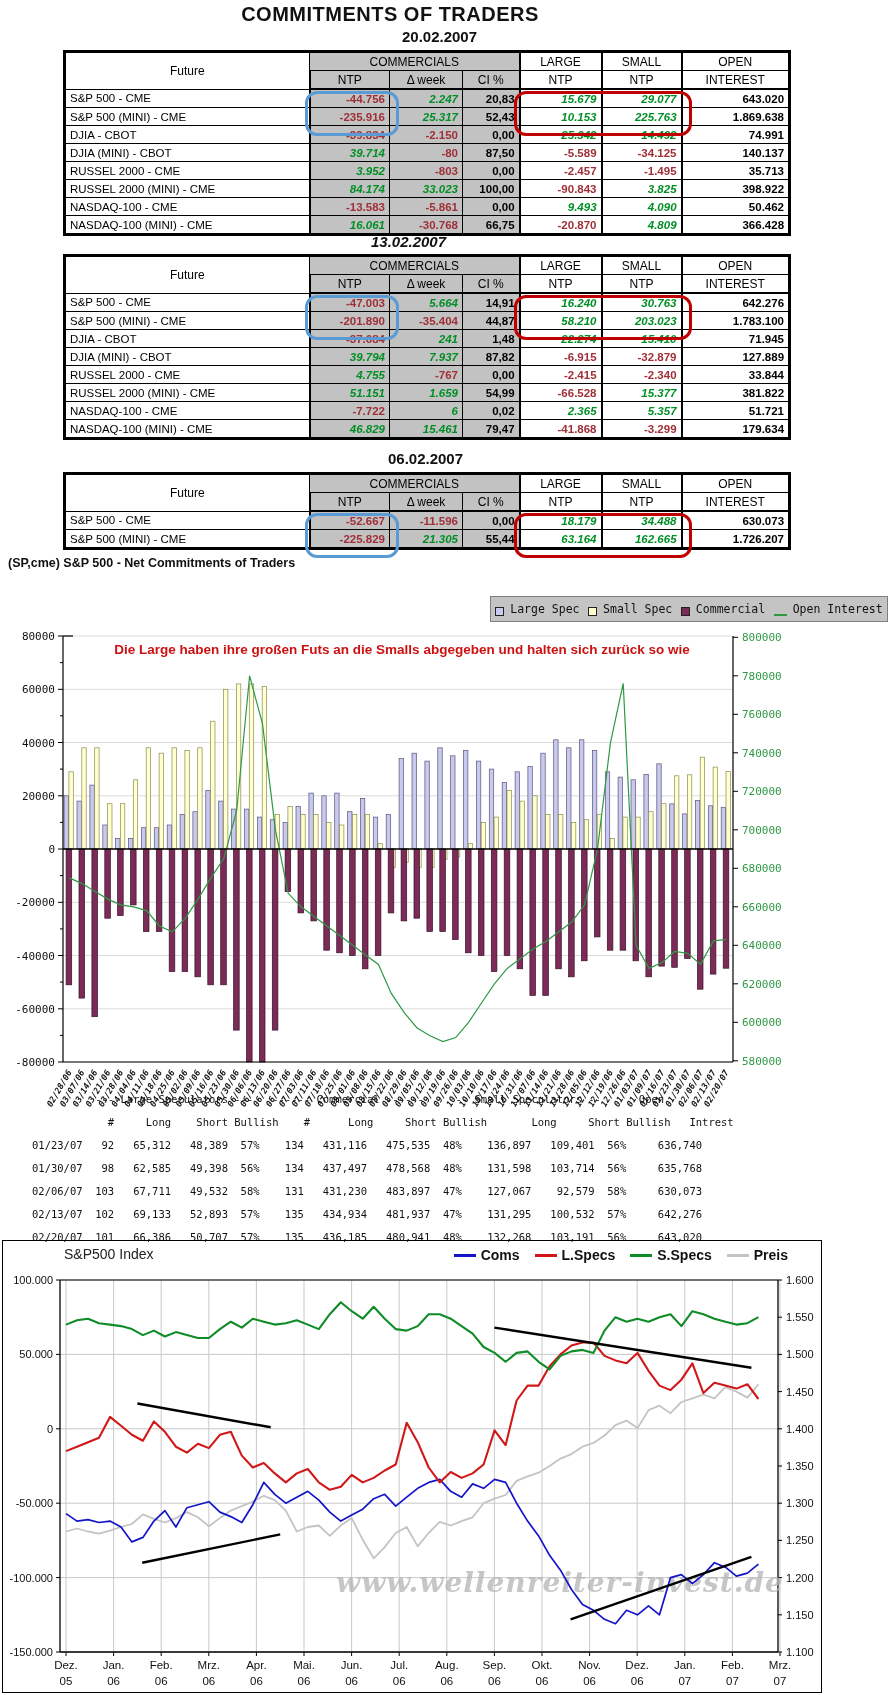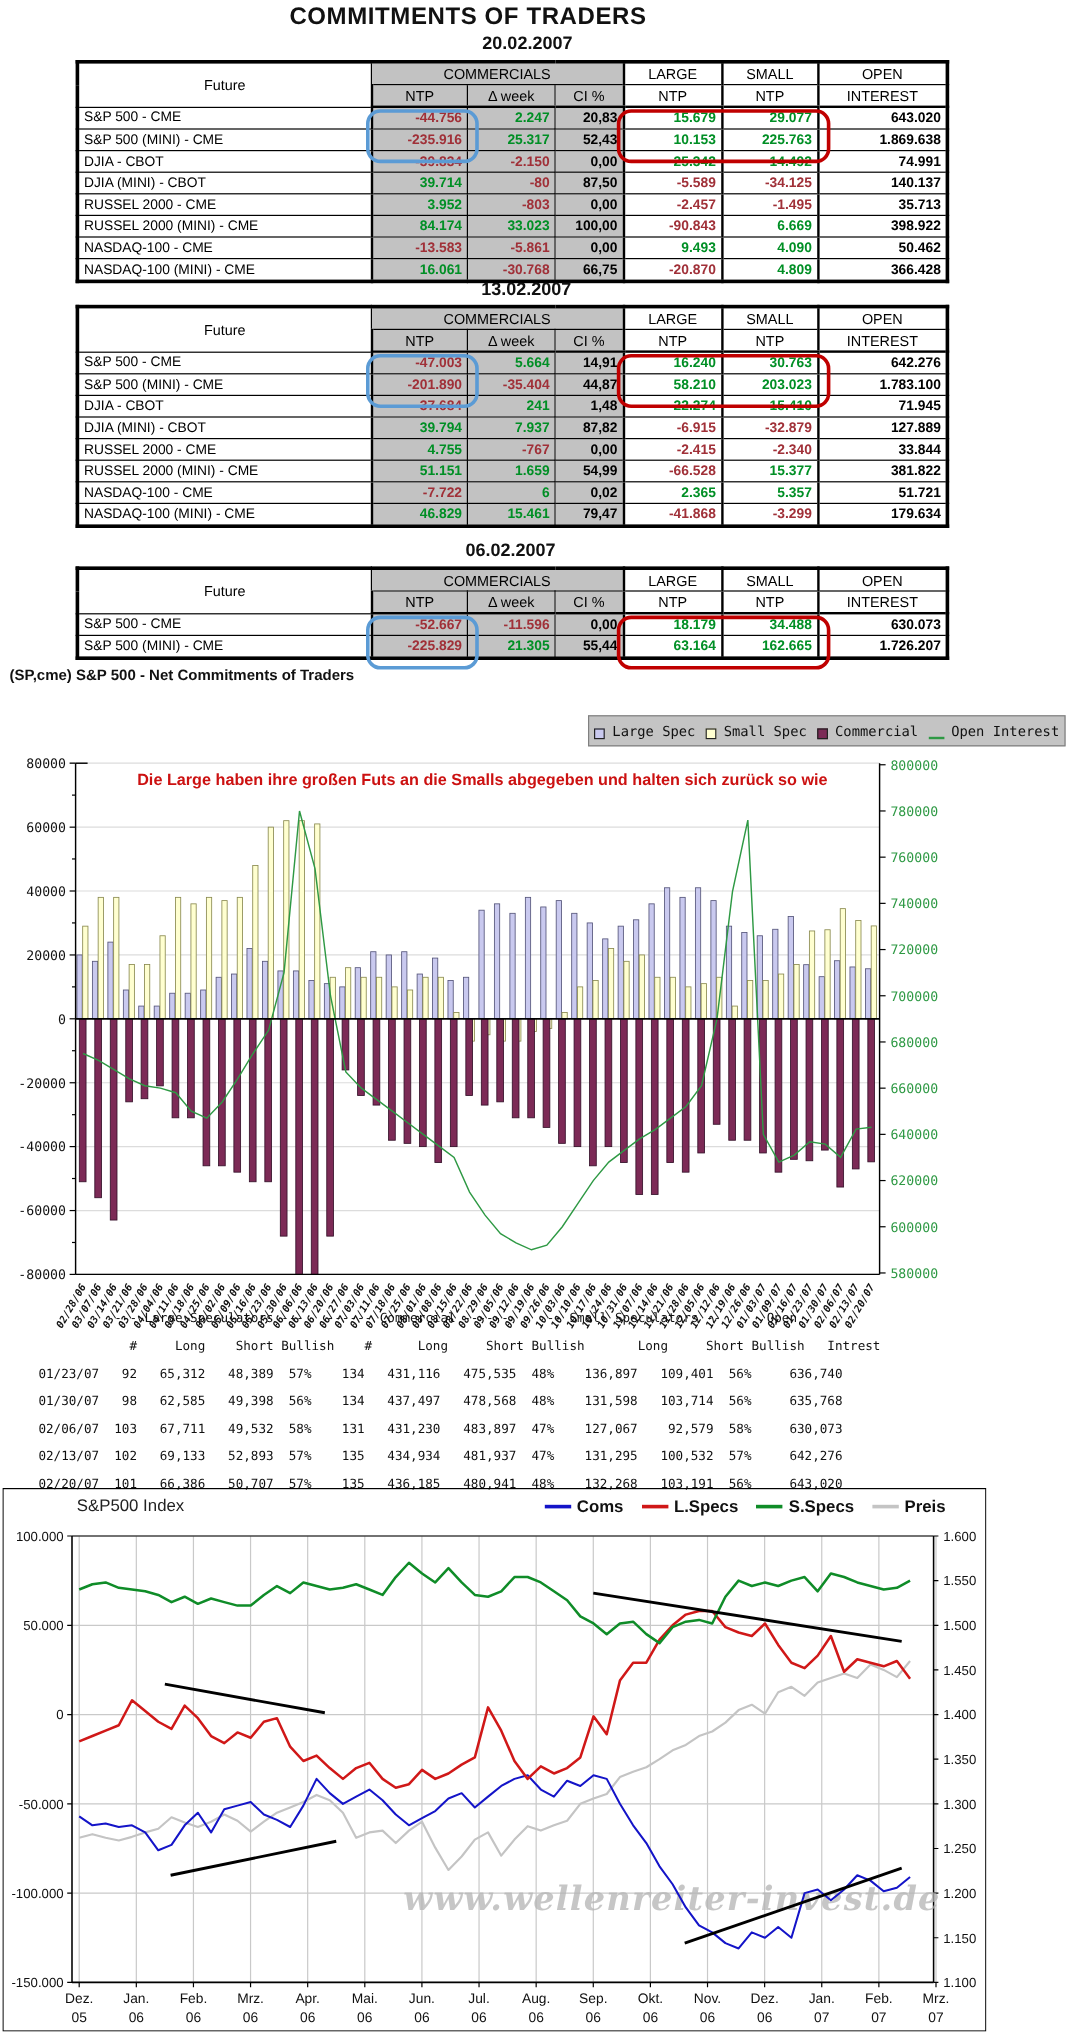--- a/index.html
+++ b/index.html
@@ -6,21 +6,21 @@
   body{width:890px;height:1695px;position:relative;font-family:"Liberation Sans",sans-serif;overflow:hidden;}
   .abs{position:absolute;}
   #page-title{top:3px;left:0;width:780px;text-align:center;font-size:20px;font-weight:bold;letter-spacing:.5px;color:#111;}
   .tbl-date{width:725px;text-align:center;font-weight:bold;font-size:15px;color:#111;}
   .tblwrap{position:absolute;left:63px;border-radius:24px;}
   table.cot{border-collapse:collapse;table-layout:fixed;width:725px;border:3px solid #000;background:#fff;}
   .cot th,.cot td{border:1px solid #000;font-size:11.5px;padding:0 4px;height:17px;white-space:nowrap;overflow:hidden;}
   .cot th{font-weight:normal;font-size:12px;text-align:center;}
   .gray{background:#c2c2c2;}
   .num{text-align:right;font-weight:bold;}
-  .pos{color:#008f25;}
+  .pos{color:#008f25;font-style:italic;}
   .neg{color:#a03038;}
   .blk{color:#000;margin-left:48px;}
   .gl{border-left:2px solid #000 !important;}
   .hb{border-bottom:2px solid #000 !important;}
   .obox{position:absolute;border-radius:12px;pointer-events:none;}
   .oblue{border:3px solid #5b9bd5;}
   .ored{border:3px solid #c00000;}
   
   #top-chart{left:0;top:552px;width:890px;height:588px;}
   #tc-title{left:8px;top:4px;font-size:12.5px;font-weight:bold;color:#111;}
@@ -120,21 +120,21 @@
           <td class="gl num neg">-2.457</td>
           <td class="gl num neg">-1.495</td>
           <td class="gl num blk">35.713</td>
         </tr>
         <tr>
           <td>RUSSEL 2000 (MINI) - CME</td>
           <td class="gray gl num pos">84.174</td>
           <td class="gray num pos">33.023</td>
           <td class="gray num blk">100,00</td>
           <td class="gl num neg">-90.843</td>
-          <td class="gl num pos">6.669</td>
+          <td class="gl num pos">3.825</td>
           <td class="gl num blk">398.922</td>
         </tr>
         <tr>
           <td>NASDAQ-100 - CME</td>
           <td class="gray gl num neg">-13.583</td>
           <td class="gray num neg">-5.861</td>
           <td class="gray num blk">0,00</td>
           <td class="gl num pos">9.493</td>
           <td class="gl num pos">4.090</td>
           <td class="gl num blk">50.462</td>
@@ -147,21 +147,21 @@
           <td class="gl num neg">-20.870</td>
           <td class="gl num pos">4.809</td>
           <td class="gl num blk">366.428</td>
         </tr>
       </tbody>
     </table>
     <div class="obox oblue" style="left: 242px; top: 41px; width: 88px; height: 39px;"></div>
     <div class="obox ored" style="left: 451px; top: 41px; width: 172px; height: 39px;"></div>
   </div>
 
-<div class="abs tbl-date" style="left:76px;top:233px;">13.02.2007</div>
+<div class="abs tbl-date" style="left:46px;top:233px;font-style:italic;">13.02.2007</div>
 <div id="tw1" class="tblwrap" style="top:254px;">
     <table class="cot">
       <colgroup>
         <col style="width:245px">
         <col style="width:80px">
         <col style="width:73px">
         <col style="width:57px">
         <col style="width:82px">
         <col style="width:80px">
         <col style="width:108px">

